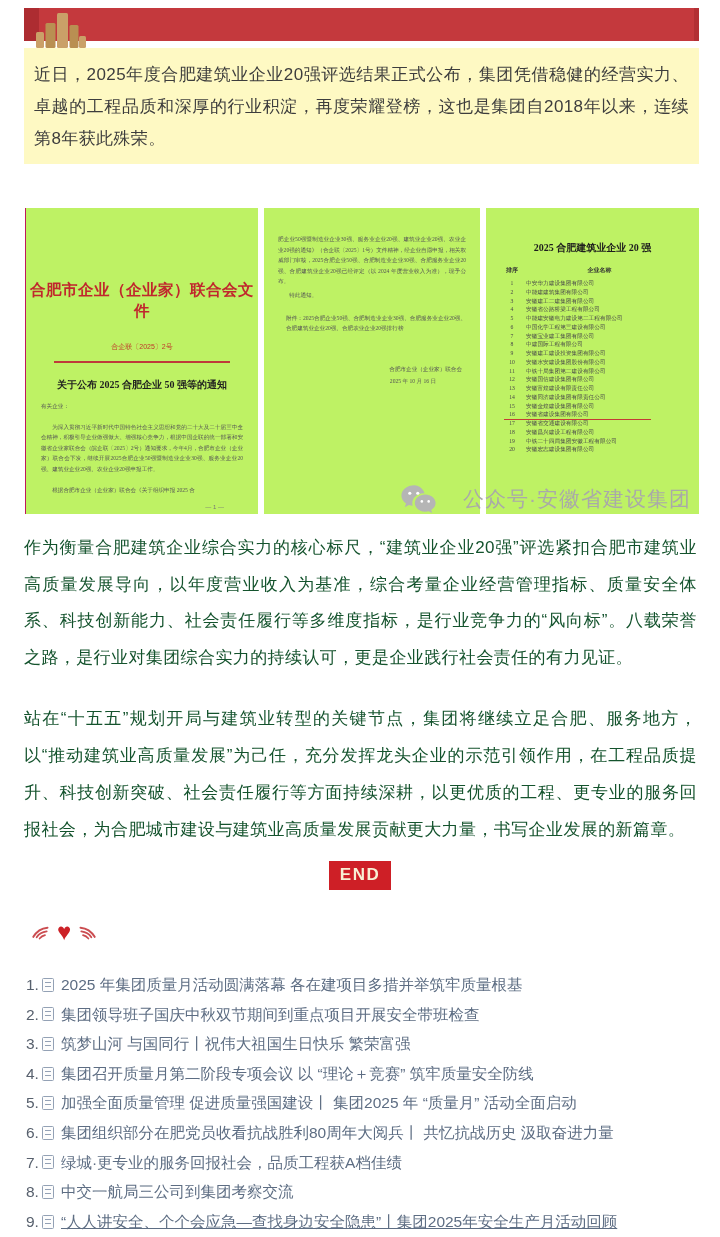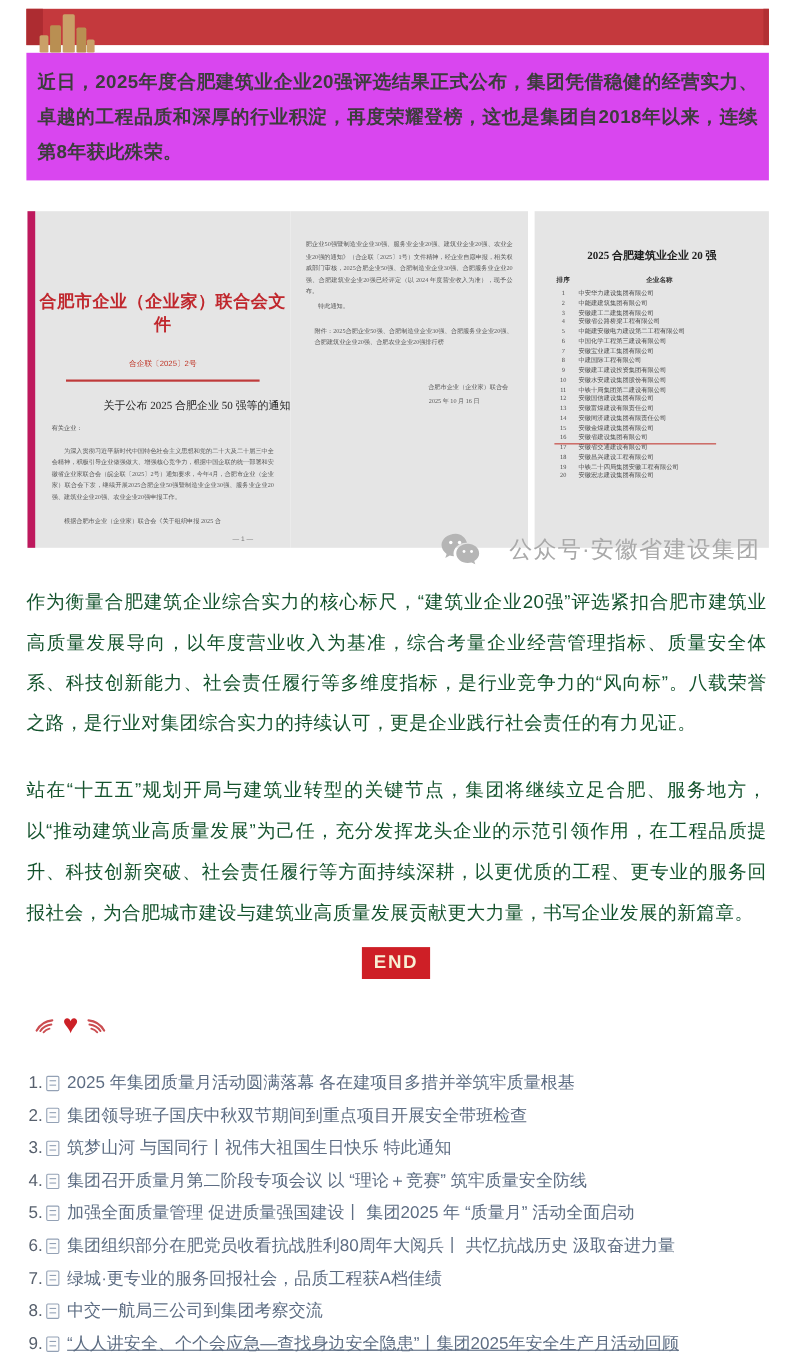--- a/index.html
+++ b/index.html
@@ -7,33 +7,33 @@
     width:720px;height:1237px;overflow:hidden;background:#ffffff;
     font-family:"Liberation Sans","DejaVu Sans",sans-serif;
     position:relative;
   }
   
   .banner{position:relative;margin:8px 21px 0 24px;height:33px;background:#c4393d;}
   .banner-accent-left{position:absolute;left:0;top:0;width:15px;height:33px;background:#ad2c31;}
   .banner-accent-right{position:absolute;right:0;top:0;width:5px;height:33px;background:#b23034;}
   .banner-buildings{position:absolute;left:11px;bottom:-7px;width:52px;height:40px;}
   
-  .intro-box{margin:7px 21px 0 24px;background:#d946ef;padding:11px 10px 9px 10px;font-weight:bold;}
+  .intro-box{margin:7px 21px 0 24px;background:#fef9c3;padding:11px 10px 9px 10px;}
   .intro-text{font-size:17px;line-height:32px;color:#3d3d3d;text-align:justify;letter-spacing:.4px;}
   
   .photo{position:relative;margin:16px 21px 0 24px;height:335px;background:#ffffff;}
-  .doc-page{position:absolute;top:12px;height:306px;background:#e5e5e5;}
-  .page-left{left:1px;width:232px;border-left:7px solid #be185d;}
+  .doc-page{position:absolute;top:28px;height:306px;background:#bef264;}
+  .page-left{left:1px;width:232px;border-left:1px solid #be185d;}
   .page-mid{left:240px;width:216px;}
   .page-right{left:462px;width:213px;}
   .lp-letterhead{margin-top:72px;text-align:center;color:#c0272d;font-weight:bold;
     font-family:"Liberation Serif","DejaVu Serif",serif;font-size:15.5px;letter-spacing:.5px;filter:blur(.2px);}
   .lp-docnum{margin-top:20px;text-align:center;color:#c0392b;font-size:7px;filter:blur(.3px);}
   .lp-rule{height:2px;background:#bf3a3a;margin:9px 28px 0 28px;}
-  .lp-notice{margin-top:15px;text-align:right;color:#1f1f1f;font-weight:normal;
+  .lp-notice{margin-top:15px;text-align:center;color:#1f1f1f;font-weight:bold;
     font-family:"Liberation Serif","DejaVu Serif",serif;font-size:10px;filter:blur(.25px);}
   .doc-body{font-family:"Liberation Serif","DejaVu Serif",serif;font-size:5.6px;line-height:10.6px;
     color:#555;text-align:justify;filter:blur(.45px);}
   .lp-body{margin:10px 15px 0 15px;}
   .lp-sal{margin:9px 15px 0 15px;}
   .indent{text-indent:2em;}
   .lp-pagenum{position:absolute;bottom:4px;right:34px;font-size:6px;color:#777;filter:blur(.3px);}
   .mp-body{margin:26px 14px 0 14px;}
   .mp-notice{margin:3px 14px 0 14px;}
   .mp-attach{margin:12px 14px 0 22px;}
@@ -253,21 +253,21 @@
       <span class="link-label">2025 年集团质量月活动圆满落幕 各在建项目多措并举筑牢质量根基</span>
     </div>
     <div class="link-item">
       <span class="link-num">2.</span>
       <span class="doc-icon"></span>
       <span class="link-label">集团领导班子国庆中秋双节期间到重点项目开展安全带班检查</span>
     </div>
     <div class="link-item">
       <span class="link-num">3.</span>
       <span class="doc-icon"></span>
-      <span class="link-label">筑梦山河 与国同行丨祝伟大祖国生日快乐 特此通知</span>
+      <span class="link-label">筑梦山河 与国同行丨祝伟大祖国生日快乐 繁荣富强</span>
     </div>
     <div class="link-item">
       <span class="link-num">4.</span>
       <span class="doc-icon"></span>
       <span class="link-label">集团召开质量月第二阶段专项会议 以 “理论＋竞赛” 筑牢质量安全防线</span>
     </div>
     <div class="link-item">
       <span class="link-num">5.</span>
       <span class="doc-icon"></span>
       <span class="link-label">加强全面质量管理 促进质量强国建设丨  集团2025 年 “质量月” 活动全面启动</span>

